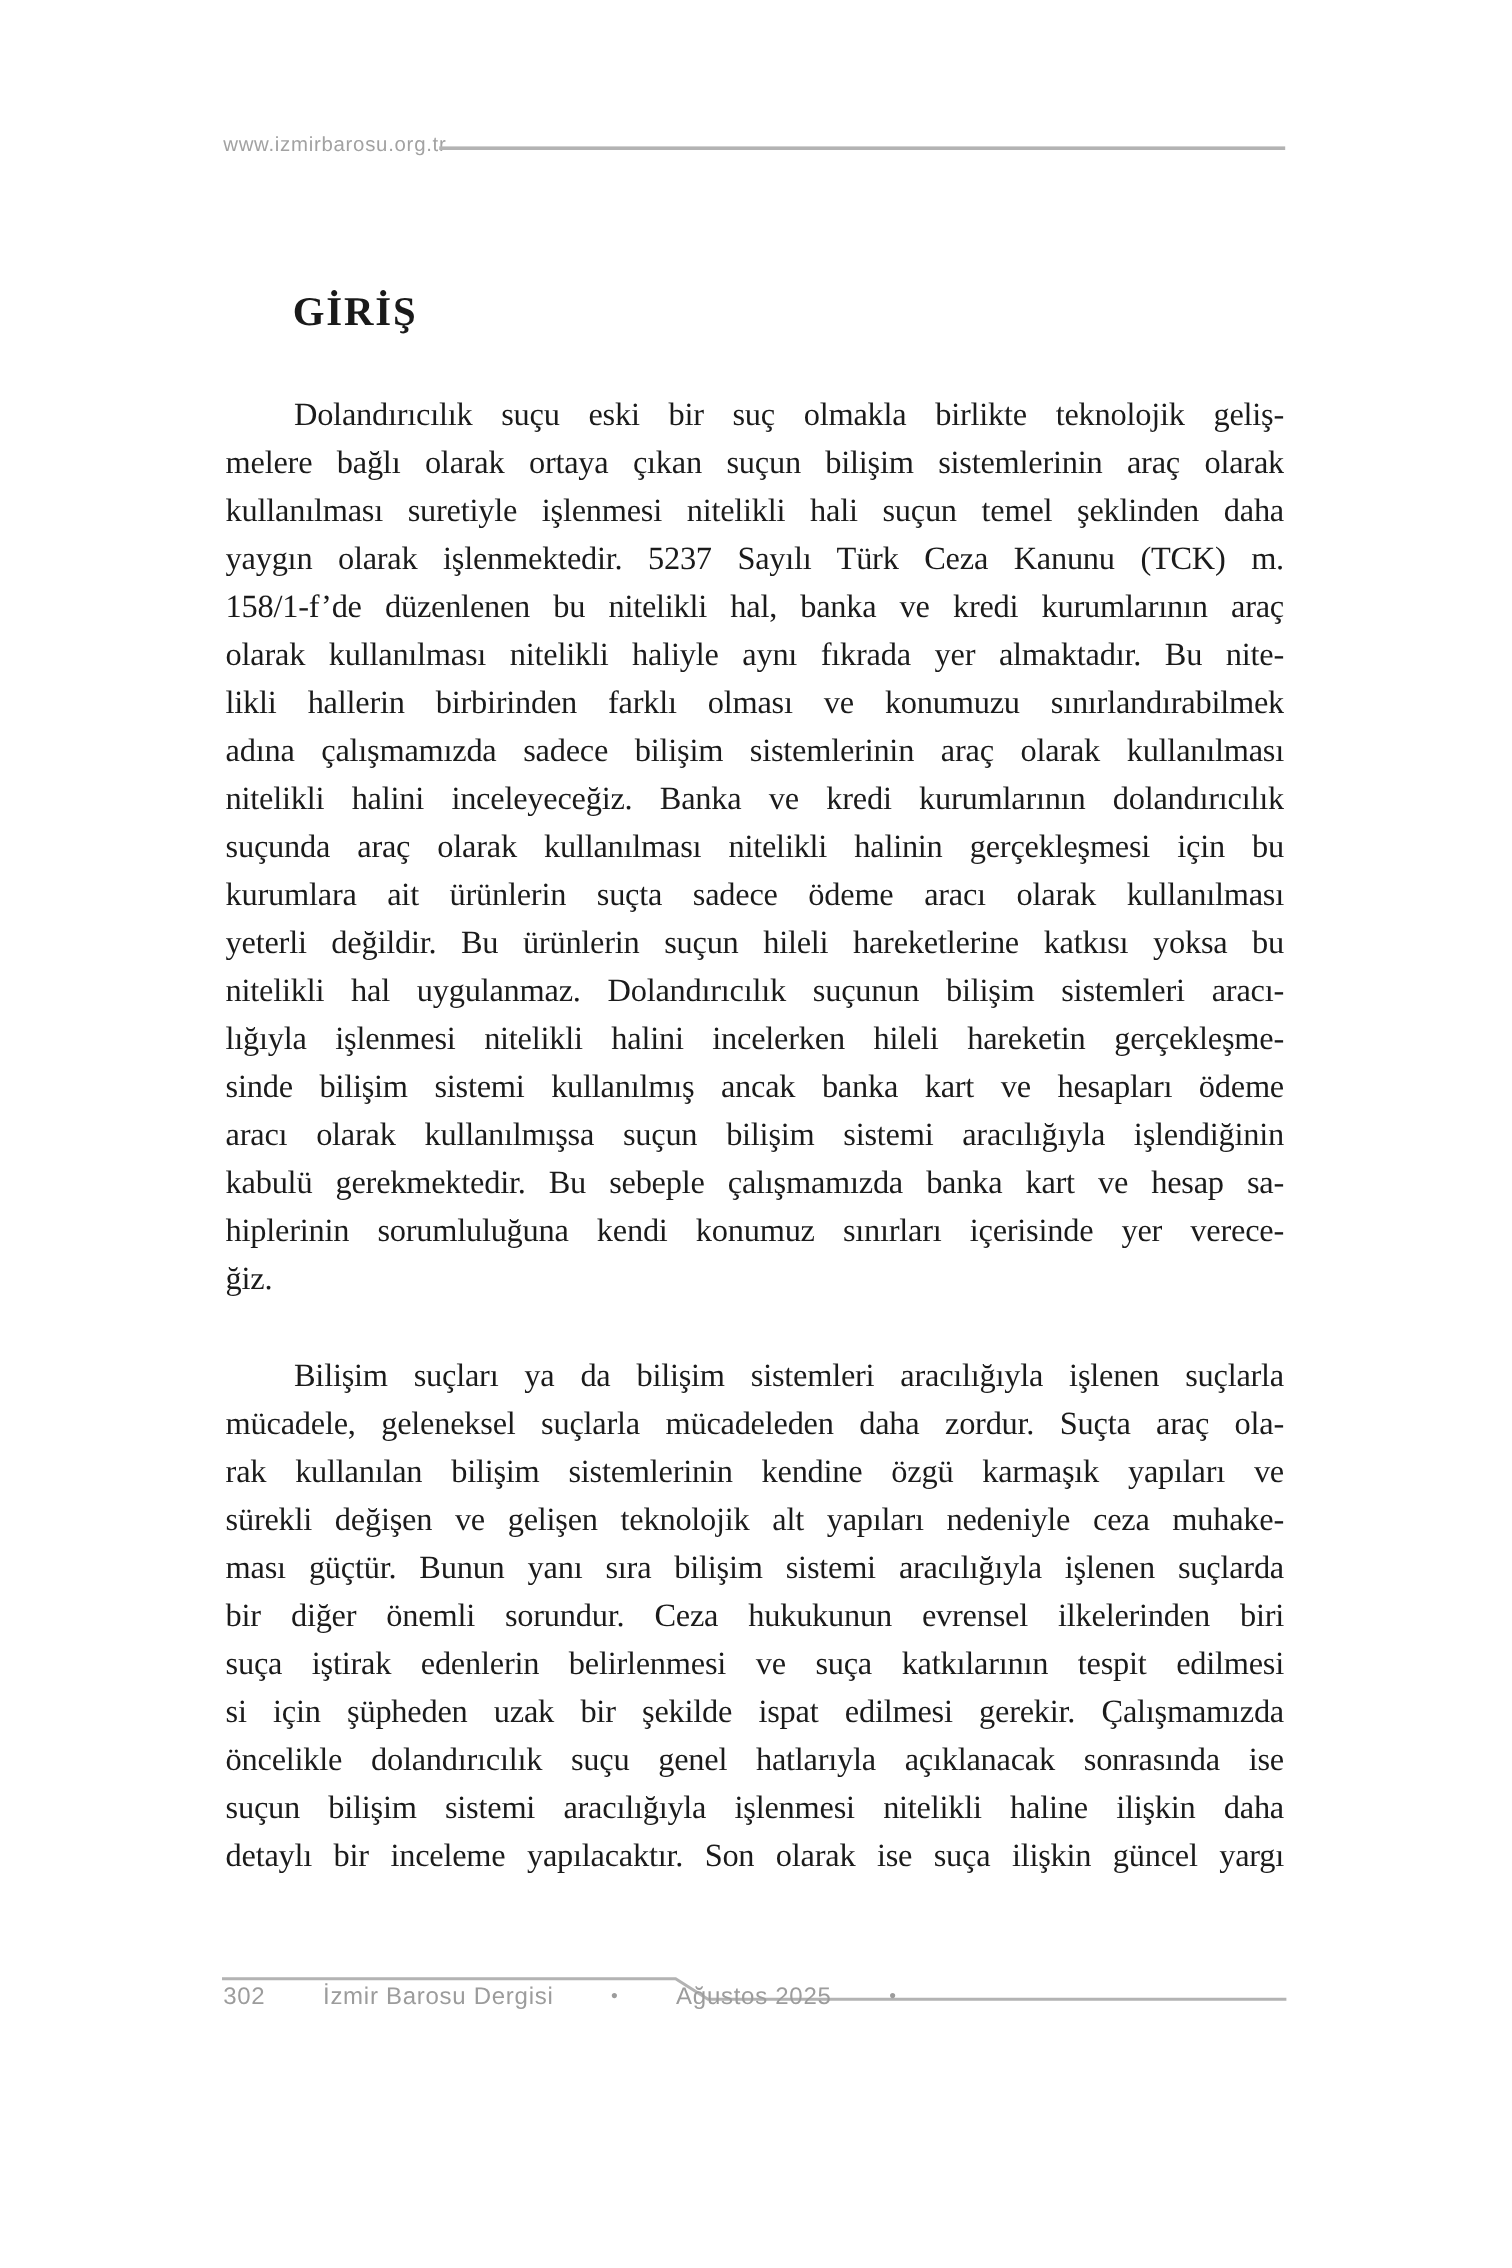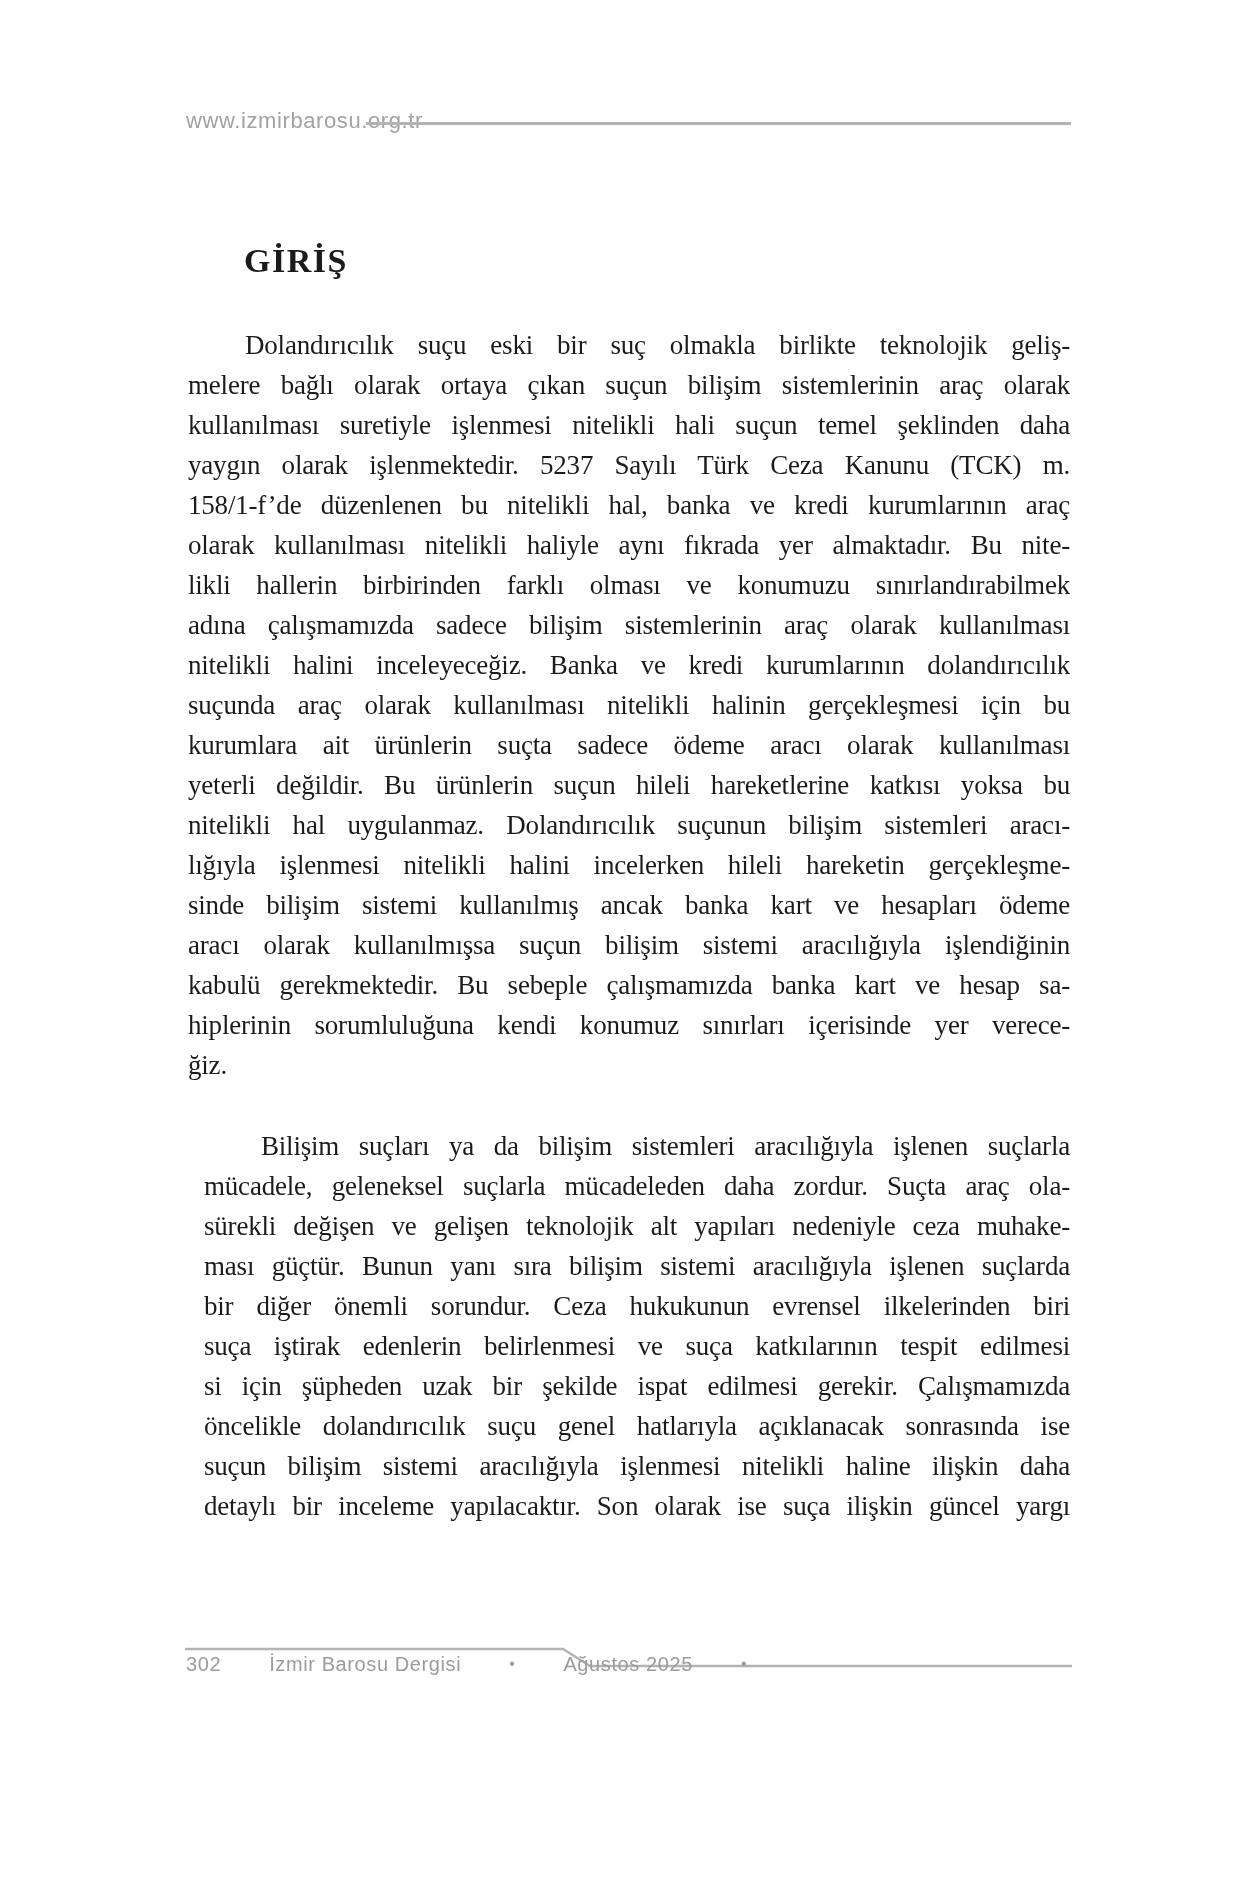--- a/index.html
+++ b/index.html
@@ -9,21 +9,21 @@
     background:#ffffff;
     margin:0 auto;
     overflow:hidden;
     font-family:"Liberation Serif", serif;
   }
 
   
   .header-url {
     position:absolute; left:186px; top:111px;
     font-family:"Liberation Sans", sans-serif;
-    font-size:22px; line-height:20px;
+    font-size:17px; line-height:20px;
     color:#a2a2a2; letter-spacing:0.6px;
     white-space:nowrap;
   }
   .header-rule {
     position:absolute; left:366px; top:122px;
     width:705px; height:3px;
     background:#b3b3b3;
   }
 
   
@@ -36,21 +36,21 @@
   }
 
   
   .article {
     position:absolute; left:188px; top:325px;
     width:882px;
     font-size:27px; line-height:40px;
     color:#1b1b1b;
     letter-spacing:-0.2px;
   }
-  .para + .para { margin-top:41px;margin-left:16px; }
+  .para + .para { margin-top:41px; }
   .jline {
     height:40px; overflow:hidden;
     text-align:justify;
     text-align-last:justify;
   }
   .jline.endline { text-align-last:left; }
   .jline.indent { text-indent:57px; }
 
   
   .footer-rule {
@@ -97,20 +97,21 @@
         <div class="jline">lığıyla işlenmesi nitelikli halini incelerken hileli hareketin gerçekleşme-</div>
         <div class="jline">sinde bilişim sistemi kullanılmış ancak banka kart ve hesapları ödeme</div>
         <div class="jline">aracı olarak kullanılmışsa suçun bilişim sistemi aracılığıyla işlendiğinin</div>
         <div class="jline">kabulü gerekmektedir. Bu sebeple çalışmamızda banka kart ve hesap sa-</div>
         <div class="jline">hiplerinin sorumluluğuna kendi konumuz sınırları içerisinde yer verece-</div>
         <div class="jline endline">ğiz.</div>
       </div>
       <div class="para">
         <div class="jline indent">Bilişim suçları ya da bilişim sistemleri aracılığıyla işlenen suçlarla</div>
         <div class="jline">mücadele, geleneksel suçlarla mücadeleden daha zordur. Suçta araç ola-</div>
+        <div class="jline">rak kullanılan bilişim sistemlerinin kendine özgü karmaşık yapıları ve</div>
         <div class="jline">sürekli değişen ve gelişen teknolojik alt yapıları nedeniyle ceza muhake-</div>
         <div class="jline">ması güçtür. Bunun yanı sıra bilişim sistemi aracılığıyla işlenen suçlarda</div>
         <div class="jline">bir diğer önemli sorundur. Ceza hukukunun evrensel ilkelerinden biri</div>
         <div class="jline">suça iştirak edenlerin belirlenmesi ve suça katkılarının tespit edilmesi</div>
         <div class="jline">si için şüpheden uzak bir şekilde ispat edilmesi gerekir. Çalışmamızda</div>
         <div class="jline">öncelikle dolandırıcılık suçu genel hatlarıyla açıklanacak sonrasında ise</div>
         <div class="jline">suçun bilişim sistemi aracılığıyla işlenmesi nitelikli haline ilişkin daha</div>
         <div class="jline">detaylı bir inceleme yapılacaktır. Son olarak ise suça ilişkin güncel yargı</div>
       </div>
     </div>

